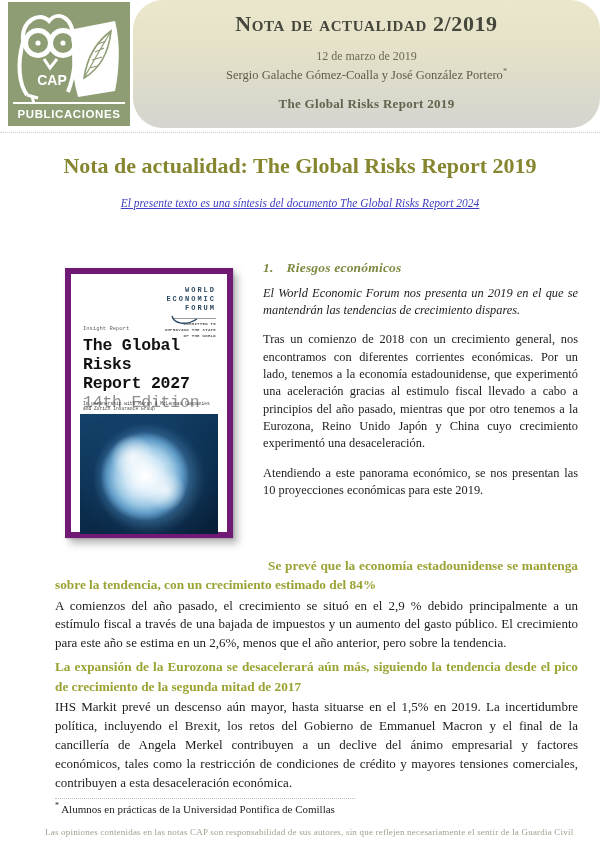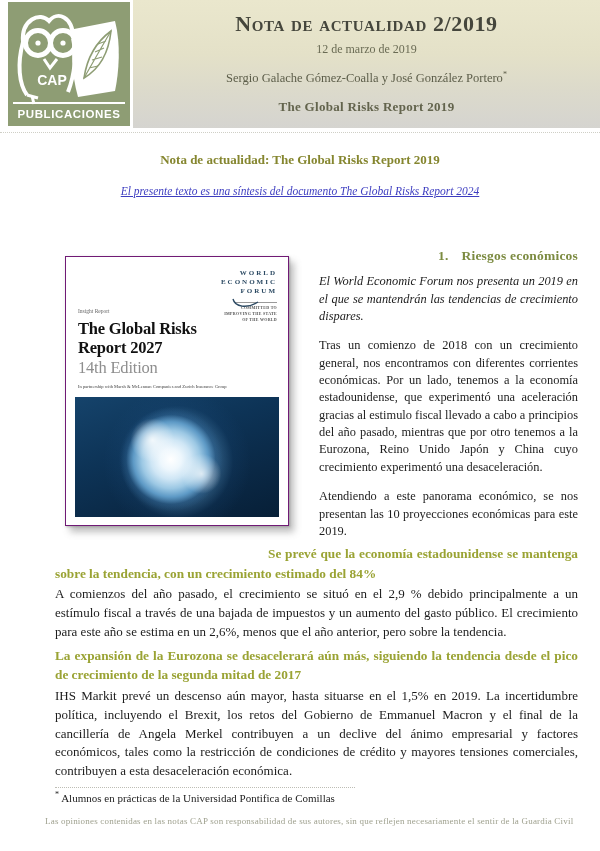--- a/index.html
+++ b/index.html
@@ -8,56 +8,56 @@
     position:relative; width:600px; height:851px; margin:0 auto;
     background:#ffffff; overflow:hidden;
     font-family:"Liberation Serif", serif; color:#1c1c1c;
   }
 
   
   .header { position:relative; height:128px; }
   .band {
     position:absolute; left:133px; right:0; top:0; height:128px;
     background:linear-gradient(180deg,#eae7cd 0%,#e4e1c8 42%,#dcdacb 70%,#d5d4d0 100%);
-    text-align:center; padding-top:11px;
+    text-align:center; padding-top:11px;border-radius:30px;
   }
   .hdr-title {
     font-variant:small-caps; font-weight:600; font-size:22px;
     color:#45463c; letter-spacing:0.6px; line-height:1.15;
   }
-  .hdr-date { margin-top:6px; font-size:12px; color:#6a6b54; }
-  .hdr-authors { margin-top:13px; font-size:12.5px; color:#5c5d49; }
+  .hdr-date { margin-top:13px; font-size:12px; color:#6a6b54; }
+  .hdr-authors { margin-top:3px; font-size:12.5px; color:#5c5d49; }
   .hdr-authors sup { font-size:8px; color:#5c5d49; }
   .hdr-topic { margin-top:13px; font-size:13px; font-weight:600; color:#63644d; letter-spacing:0.3px; }
 
   .logo {
     position:absolute; left:8px; top:2px; width:122px; height:124px;
     background:#bef264; z-index:2;
   }
   .hdr-sep { border-top:1px dotted #cfcfc6; margin-top:4px; }
 
   
   .doc-title {
     margin-top:19px; text-align:center;
-    font-size:13px; font-weight:bold; color:#85862f; line-height:1.25;
+    font-size:22px; font-weight:bold; color:#85862f; line-height:1.25;
   }
   .doc-link-row { margin-top:13px; text-align:center; }
   .doc-link {
     font-size:11.5px; font-style:italic; color:#3d3dc0;
     text-decoration:underline; cursor:pointer; line-height:1.3;
   }
 
   
   .flow { margin:49px 22px 0 55px; }
 
   .cover {
-    float:left; width:224px; height:270px; margin:8px 30px 18px 10px;
-    position:relative; background:#ffffff; border:1px solid #701a75;
+    float:left; width:168px; height:270px; margin:8px 30px 18px 10px;
+    position:relative; background:#ffffff; border:6px solid #701a75;
     box-shadow:5px 6px 7px rgba(110,110,110,0.45), 1px 1px 2px rgba(140,140,140,0.5);
-    font-family:Liberation Serif, serif;
+    font-family:Liberation Mono, monospace;
   }
   .wef { position:absolute; top:12px; right:11px; text-align:right; color:#2c4a63; }
   .wef-line { font-size:7px; font-weight:bold; letter-spacing:2px; line-height:1.3; }
   .wef-swoosh { position:absolute; right:16px; top:27px; }
   .wef-rule { border-top:1px solid #9a9a9a; margin:5px 0 2px 14px; }
   .wef-tagline { font-size:4px; letter-spacing:0.3px; color:#555; width:56px; margin-left:auto; line-height:1.5; font-weight:bold; }
   .insight { position:absolute; top:51px; left:12px; font-size:5.5px; color:#666; }
   .cover-title { position:absolute; top:62px; left:12px; font-size:16.5px; font-weight:bold; color:#111; line-height:1.16; letter-spacing:-0.2px; }
   .cover-edition { font-weight:normal; color:#8e8e8e; }
   .partnership { position:absolute; top:127px; left:12px; right:10px; font-size:4.6px; color:#444; }
@@ -65,22 +65,22 @@
     position:absolute; left:9px; right:9px; top:140px; height:120px;
     background:
       radial-gradient(circle 22px at 38% 36%, rgba(255,255,255,0.85) 0%, rgba(255,255,255,0) 100%),
       radial-gradient(circle 20px at 62% 64%, rgba(255,255,255,0.75) 0%, rgba(255,255,255,0) 100%),
       radial-gradient(circle 52px at 47% 52%, #ffffff 0%, #eef7fd 20%, #cfe6f5 38%, #9cc8e4 56%, #5e9ac6 72%, rgba(44,98,148,0.3) 86%, rgba(20,60,100,0) 100%),
       radial-gradient(circle 74px at 50% 54%, rgba(160,205,235,0.75) 0%, rgba(90,150,195,0.45) 52%, rgba(30,80,130,0.15) 76%, rgba(10,45,80,0) 100%),
       linear-gradient(160deg,#15436b 0%,#0d3356 40%,#0a2845 72%,#071f37 100%);
   }
 
   .sec-h {
-    margin:12px 0 9px; font-size:13.5px; font-weight:bold;
-    color:#7c8b41; letter-spacing:0.2px;text-align:right;
+    margin:12px 0 9px; font-size:13.5px; font-style:italic; font-weight:bold;
+    color:#7c8b41; letter-spacing:0.2px;
   }
   .sec-h .num { margin-right:13px; }
   .col-p { font-size:12.4px; line-height:1.4; text-align:justify; margin-bottom:12px; }
   .col-p.lead { font-style:italic; }
   .col-p.last { margin-bottom:0; }
 
   .green-h {
     clear:left; font-size:13.3px; font-weight:bold; color:#9aa334;
     line-height:1.47; text-align:justify; margin-top:4px;
   }

